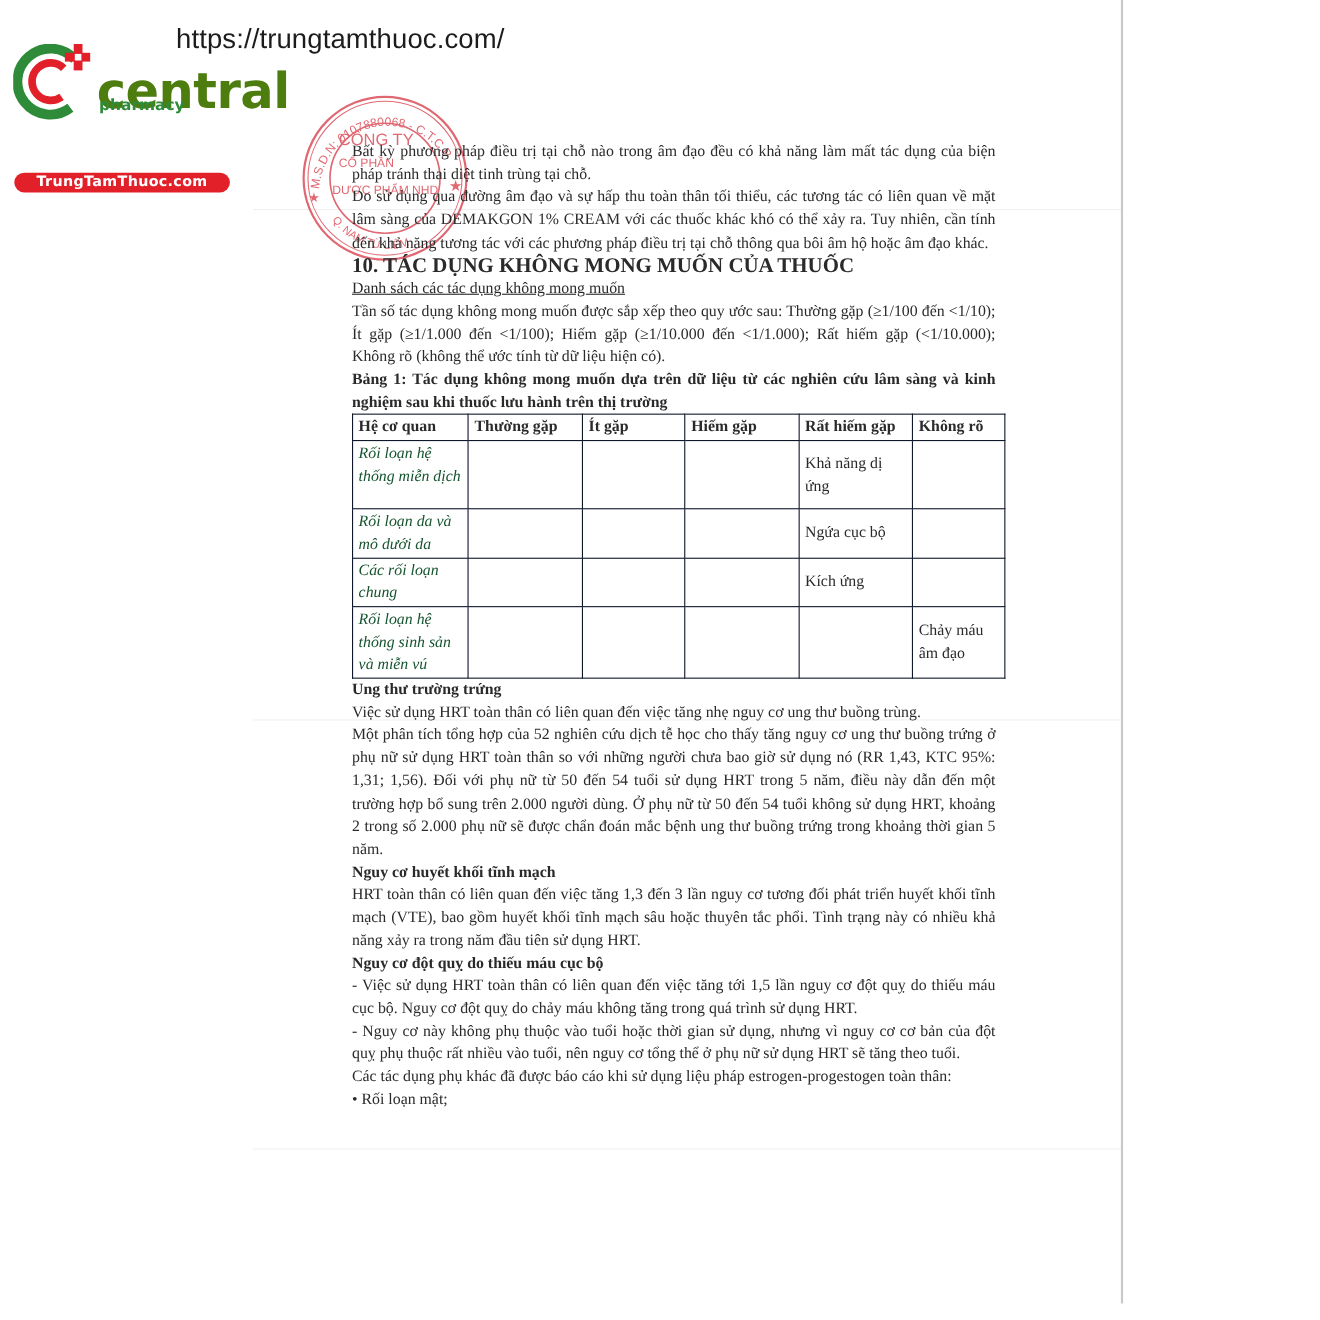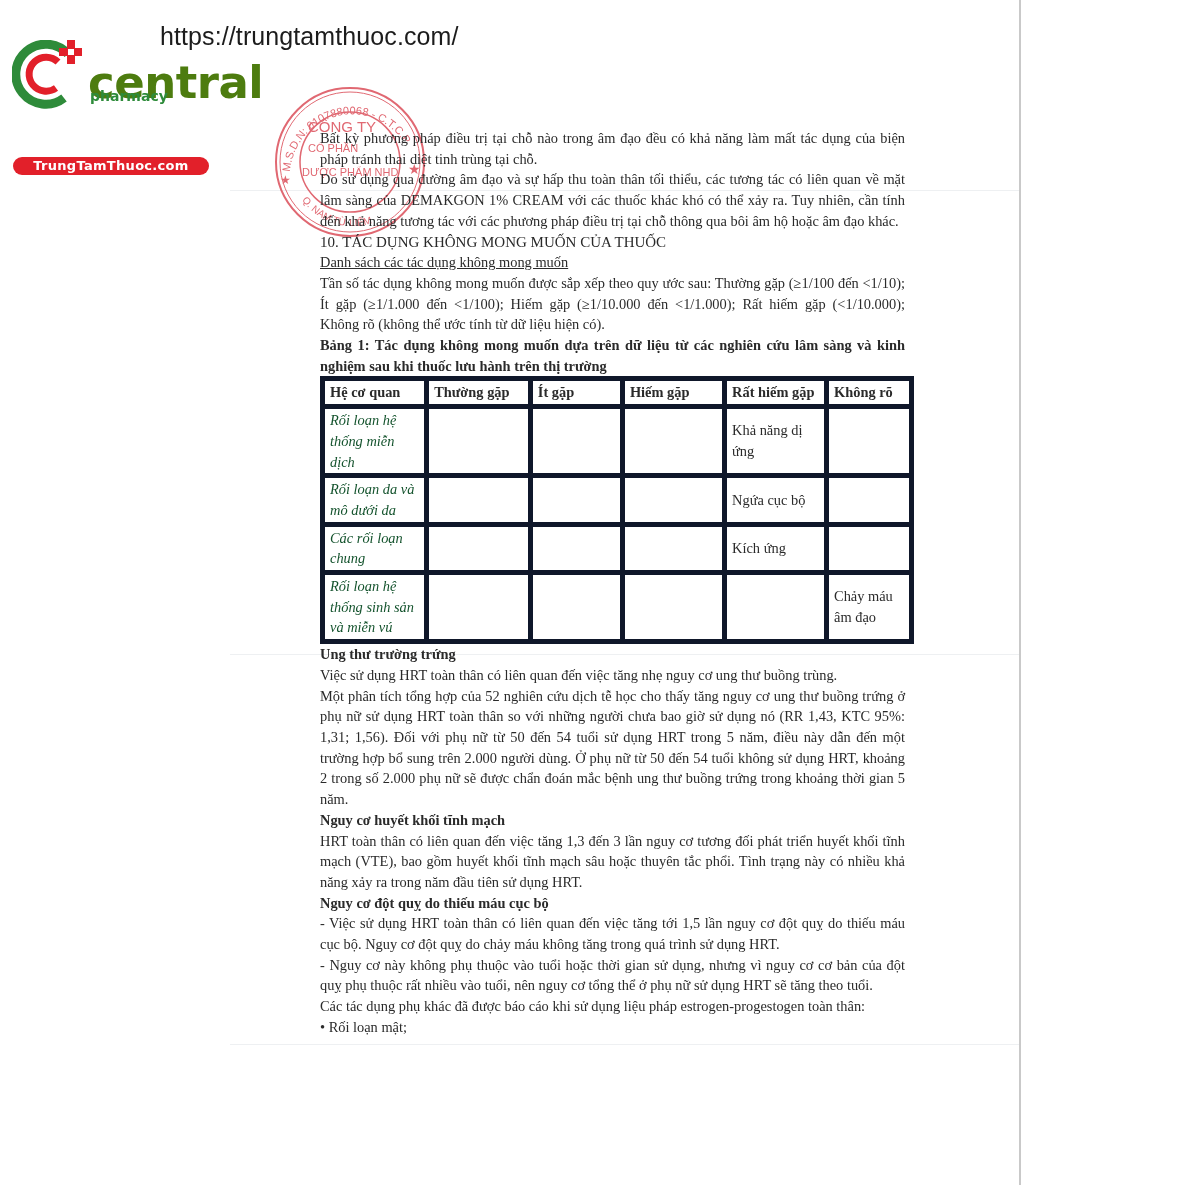--- a/index.html
+++ b/index.html
@@ -14,26 +14,26 @@
   .logo-central { position: absolute; left: 88px; top: 60px; font-family: "DejaVu Sans", sans-serif; font-weight: bold; font-size: 45px; color: #4d7c0f; letter-spacing: -0.5px; line-height: 1; }
   .logo-pharmacy { position: absolute; left: 90px; top: 88px; font-family: "DejaVu Sans", sans-serif; font-weight: bold; font-size: 14px; color: #2e8b3a; }
   .logo-pill { position: absolute; left: 13px; top: 117px; width: 196px; height: 18px; border-radius: 9px; background: #e2202a; color: #fff; font-family: "DejaVu Sans", sans-serif; font-weight: bold; font-size: 13px; text-align: center; line-height: 18px; letter-spacing: 0.3px; margin-top: 40px; }
 
   
   .stamp { position: absolute; left: 272px; top: 80px; width: 155px; height: 160px; opacity: 0.8; pointer-events: none; }
 
   
   .doc { position: absolute; left: 320px; top: 128px; width: 585px; font-size: 14.4px; line-height: 20.7px; }
   .doc p { margin: 0; text-align: justify; }
-  .h-section { font-weight: normal; font-size: 15px; margin: 0; }
+  .h-section { font-weight: bold; font-size: 19px; margin: 0; }
   .h-sub-underline { text-decoration: underline; }
   .h-bold { font-weight: bold; }
 
   table.ae { border-collapse: collapse; width: 594px; margin-top: 0; font-size: 14.4px; }
-  table.ae th, table.ae td { border: 5px solid #0f172a; vertical-align: top; padding: 1px 5px; text-align: left; }
+  table.ae th, table.ae td { border: 1px solid #0f172a; vertical-align: top; padding: 1px 5px; text-align: left; }
   table.ae th { font-weight: bold; height: 19px; }
   table.ae td.organ { font-style: italic; color: #14532d; width: 95px; }
   table.ae td.val { vertical-align: middle; }
   .c1 { width: 95px; } .c2 { width: 93px; } .c3 { width: 83px; } .c4 { width: 93px; } .c5 { width: 93px; } .c6 { width: 73px; }
 </style>
 </head>
 <body>
 
 <div class="scan-line" style="top:190px"></div>
 <div class="scan-line" style="top:654px"></div>

